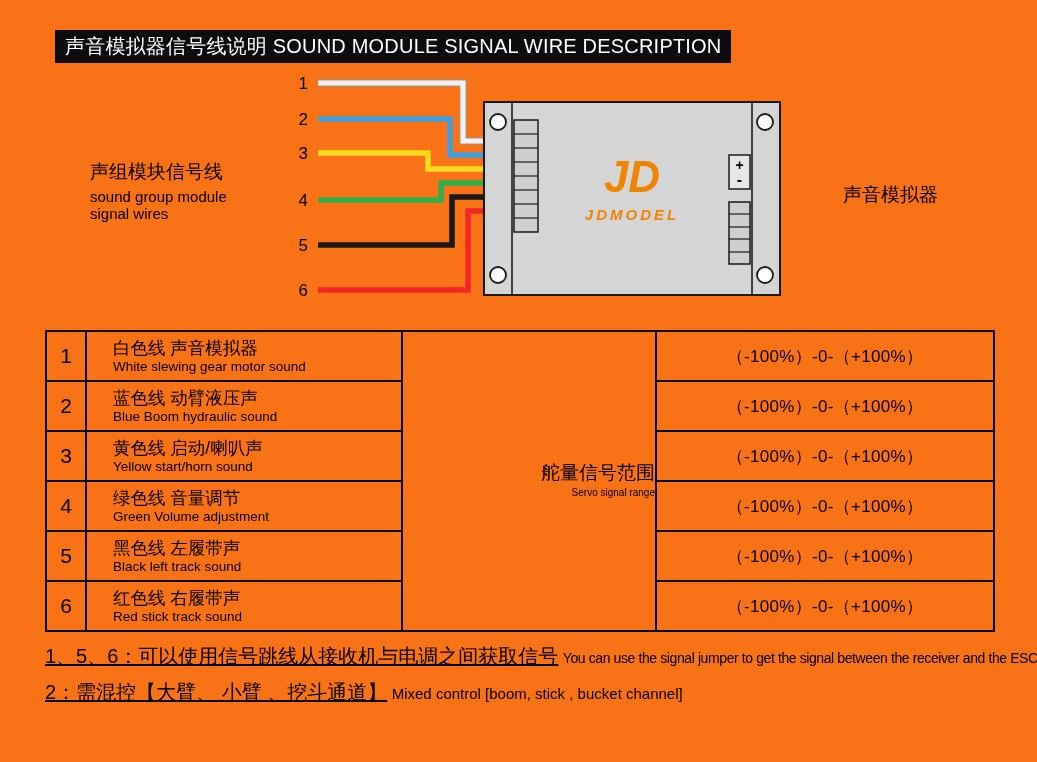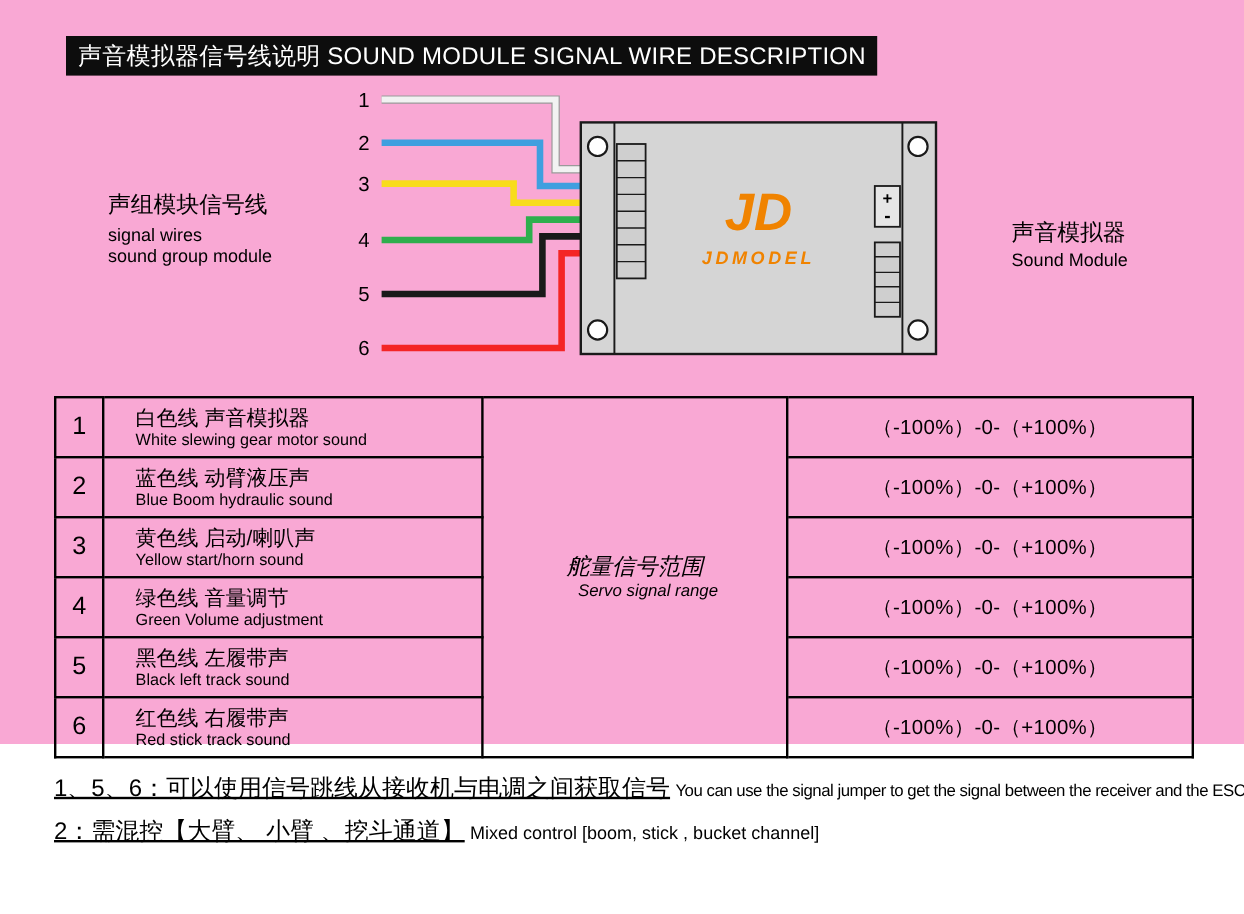--- a/index.html
+++ b/index.html
@@ -2,21 +2,21 @@
 <html><head>
 <meta charset="utf-8">
 <style>
   * { margin:0; padding:0; box-sizing:border-box; }
   html,body { background:#ffffff; }
   body {
     width:1037px; height:762px; position:relative;
     font-family:"Liberation Sans", sans-serif; color:#000;
     overflow:hidden;
   }
-  .page { position:absolute; left:0; top:0; width:1037px; height:620px; background:#f9a8d4; }
+  .page { position:absolute; left:0; top:0; width:1037px; height:762px; background:#f97316; }
 
   
   .header-bar {
     position:absolute; left:55px; top:30px; width:676px; height:33px;
     background:#0d0d0d; color:#fff; display:flex; align-items:center;
     padding-left:10px; font-size:20px; letter-spacing:0.2px; white-space:nowrap;
   }
 
   
   .diagram { position:absolute; left:0; top:70px; width:1037px; height:258px; }
@@ -32,23 +32,23 @@
   
   table.signal-table {
     position:absolute; left:45px; top:330px; width:948px;
     border-collapse:collapse; table-layout:fixed;
   }
   .signal-table td { border:2px solid #000; height:50px; vertical-align:middle; }
   .signal-table td.c-num { width:40px; text-align:center; font-size:21px; }
   .signal-table td.c-desc { width:316px; padding-left:26px; }
   .signal-table td.c-desc .zh { font-size:17.5px; line-height:21px; }
   .signal-table td.c-desc .en { font-size:13.5px; line-height:16px; }
-  .signal-table td.c-mid { width:254px; text-align:center;font-style:italic; }
+  .signal-table td.c-mid { width:254px; text-align:right; }
   .signal-table td.c-mid .zh { font-size:19px; line-height:23px; }
-  .signal-table td.c-mid .en { font-size:14px; line-height:17px;margin-left:22px; }
+  .signal-table td.c-mid .en { font-size:10px; line-height:17px;margin-left:22px; }
   .signal-table td.c-range { width:338px; text-align:center; font-size:17px; letter-spacing:0.3px; }
 
   
   .notes { position:absolute; left:45px; top:643px; width:960px; }
   .note-line { margin-bottom:9px; white-space:nowrap; }
   .note-zh { font-size:20px;text-decoration:underline; }
   .note-en-condensed { font-size:14px; letter-spacing:-0.4px; }
   .note-en { font-size:15px; }
 </style>
 </head>
@@ -109,27 +109,26 @@
       <g stroke="#1a1a1a" stroke-width="1.2">
         <line x1="729" y1="144" x2="750" y2="144"></line>
         <line x1="729" y1="157" x2="750" y2="157"></line>
         <line x1="729" y1="169" x2="750" y2="169"></line>
         <line x1="729" y1="182" x2="750" y2="182"></line>
       </g>
     </svg>
 
     <div class="label-left">
       <div class="zh">声组模块信号线</div>
+      <div class="en">sound group module</div>
       <div class="en">signal wires</div>
-      <div class="en">sound group module</div>
     </div>
 
     <div class="label-right">
       <div class="zh">声音模拟器</div>
-      <div class="en">Sound Module</div>
     </div>
   </div>
 
   <table class="signal-table">
     <tbody>
       <tr>
         <td class="c-num">1</td>
         <td class="c-desc">
           <div class="zh">白色线 声音模拟器</div>
           <div class="en">White slewing gear motor sound</div>

